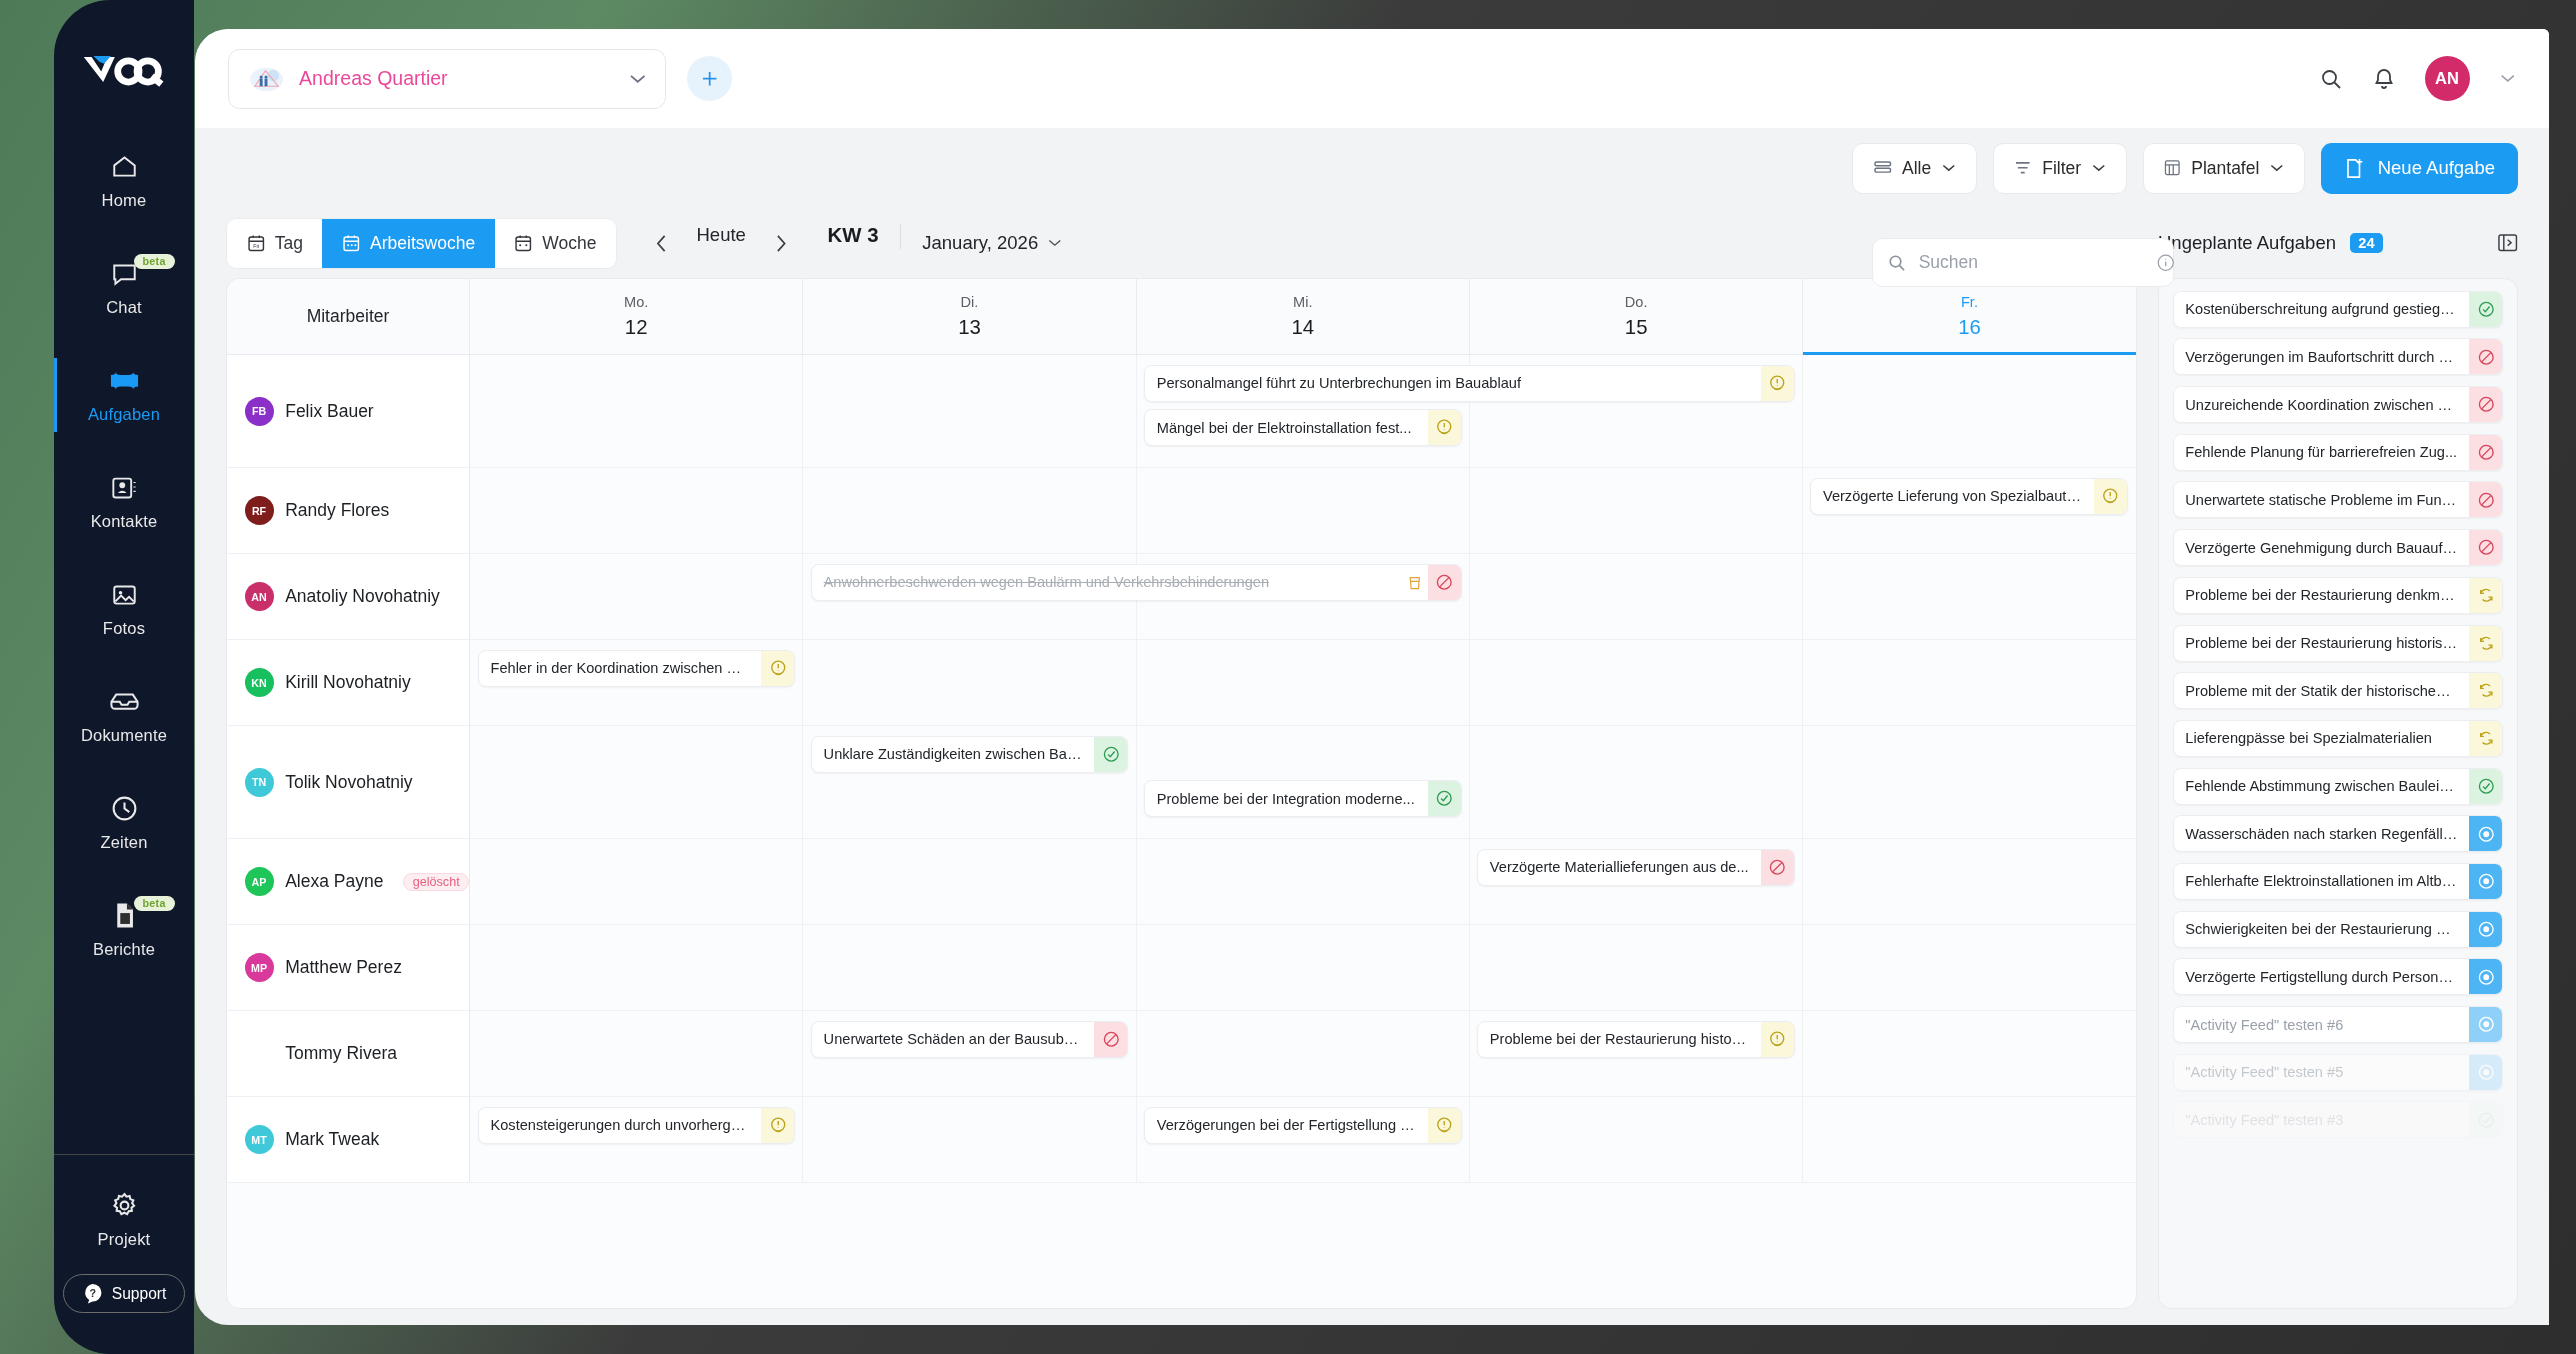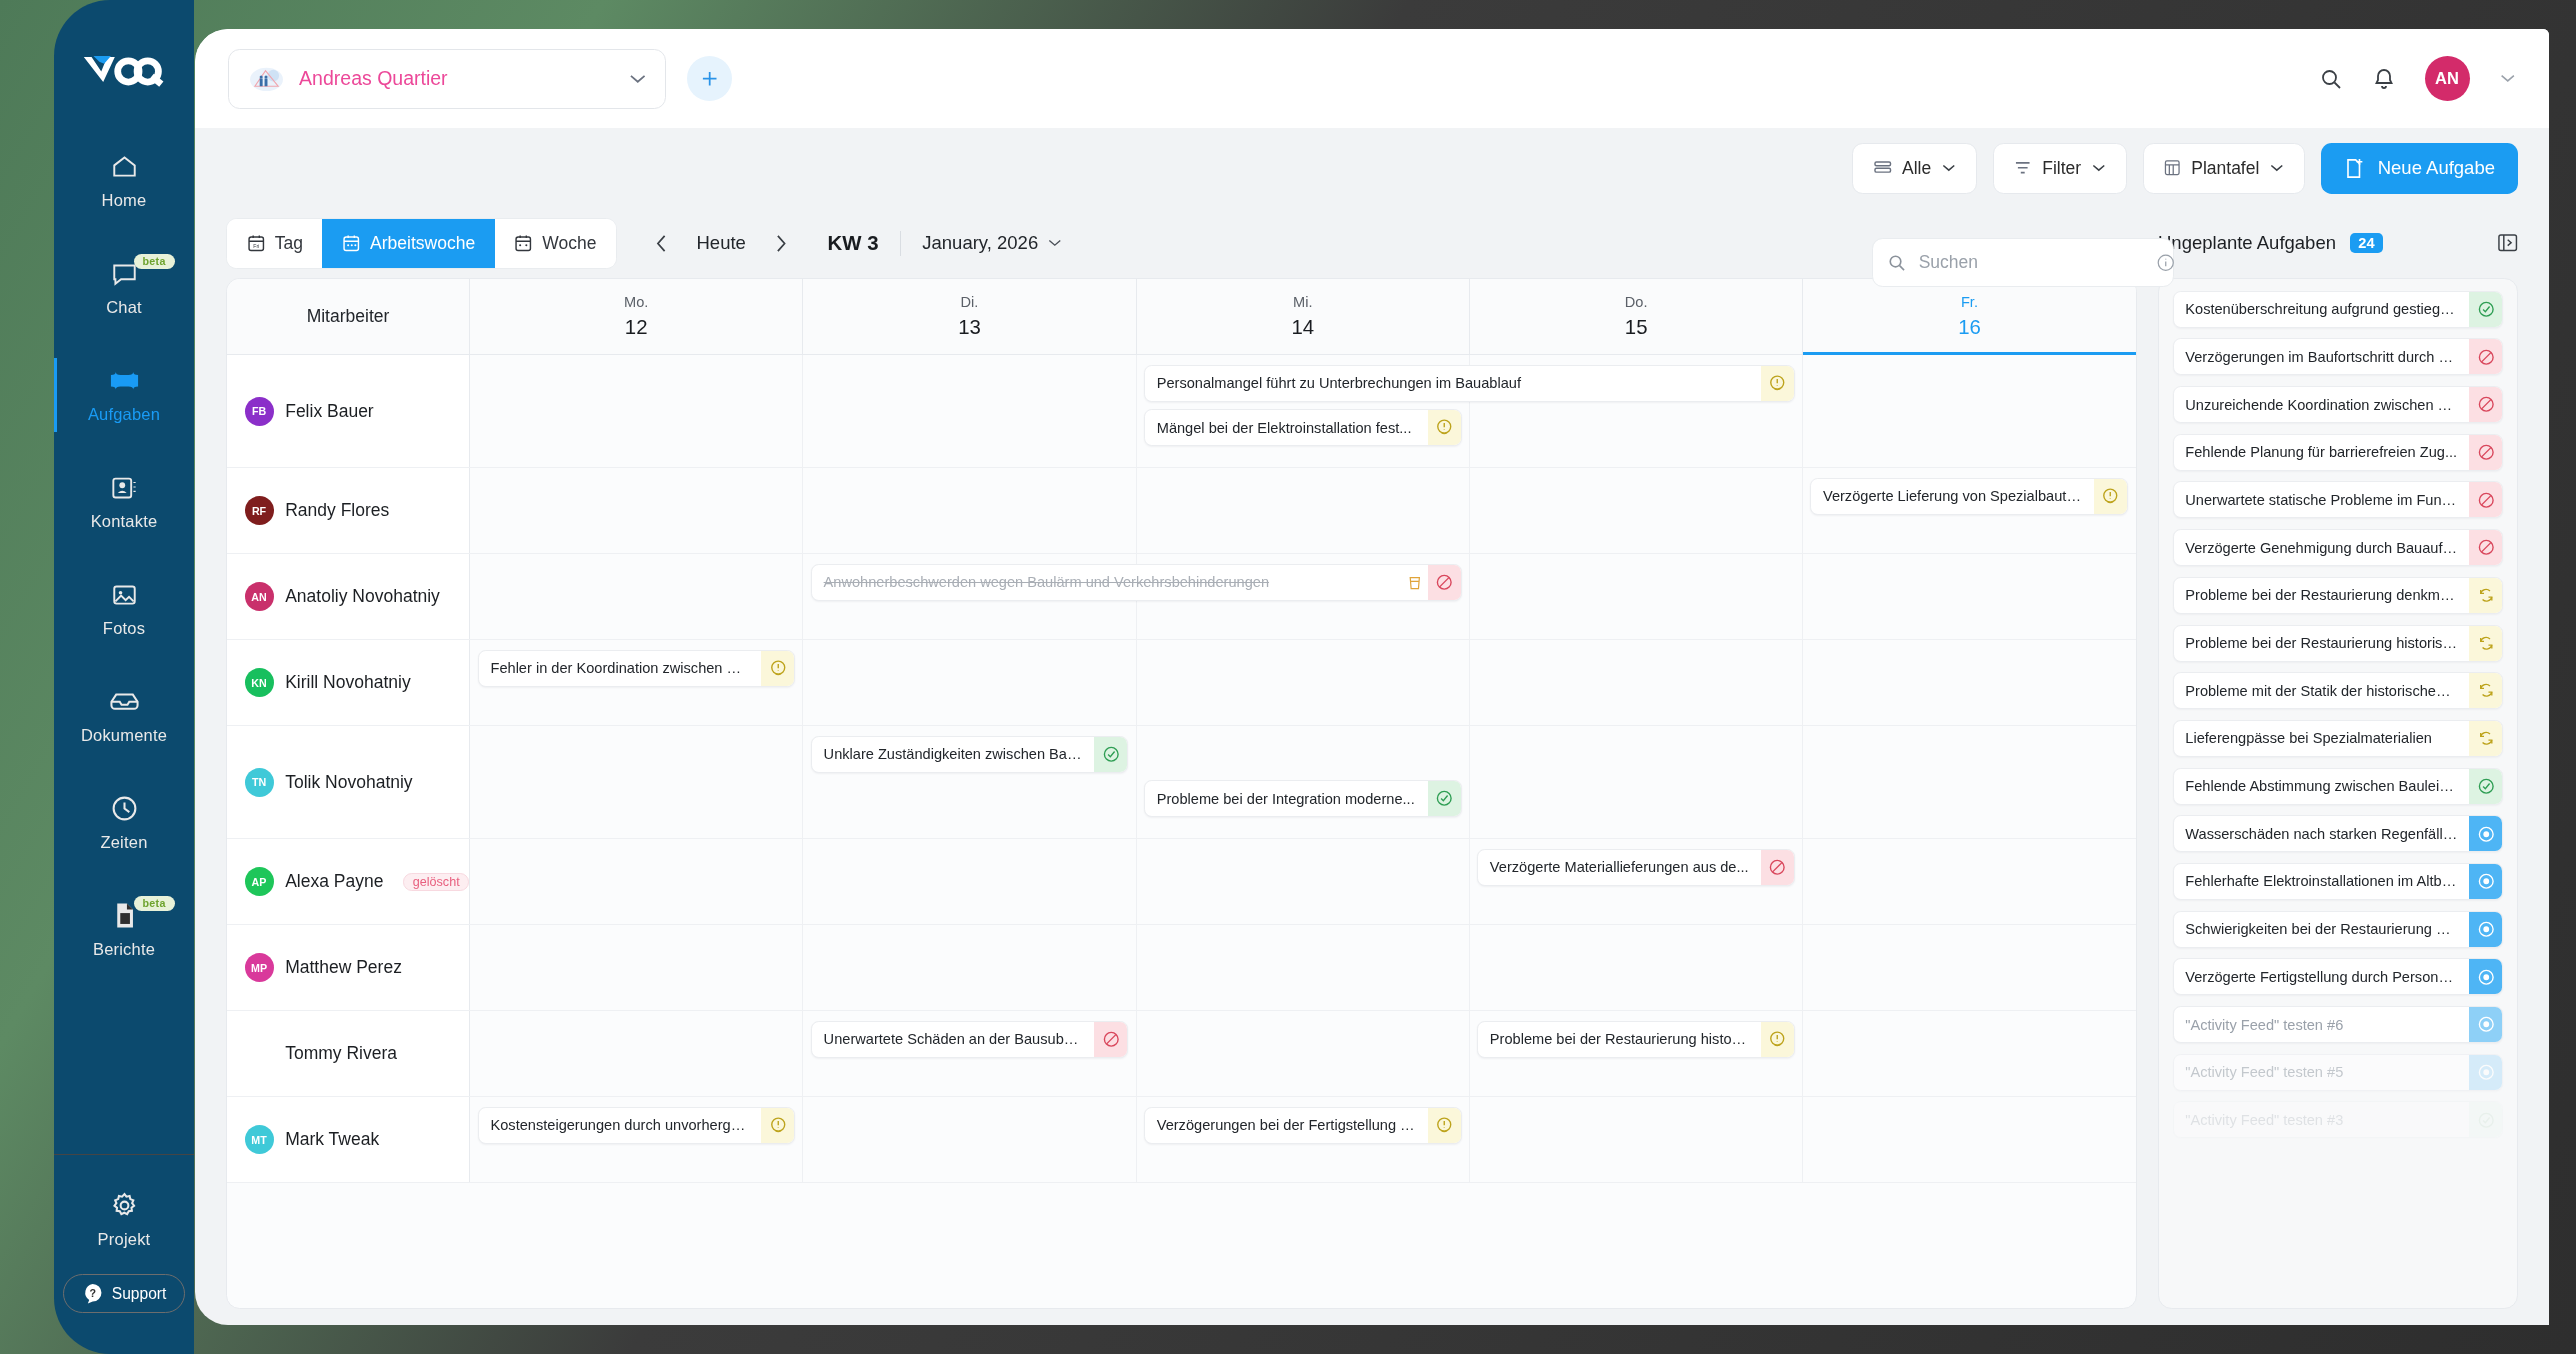--- a/index.html
+++ b/index.html
@@ -9,21 +9,21 @@
     overflow: hidden;
   }
   body {
     background: linear-gradient(120deg, #4e7a58 0%, #5d8a63 18%, #3b3b3b 42%, #2e2e2e 100%);
     position: relative;
   }
 
   
   #sidebar {
     position: absolute; left: 54px; top: 0; width: 140px; height: 1354px;
-    background: #0c4a6e;
+    background: #0f172a;
     border-top-left-radius: 56px;
     border-bottom-left-radius: 56px;
     display: flex; flex-direction: column; align-items: center;
     z-index: 5;
   }
   #logo { margin-top: 51px; margin-bottom: 39px; width: 93px; height: 37px; }
   .nav-list { display: flex; flex-direction: column; align-items: center; width: 100%; }
   .nav-item {
     width: 100%; height: 107px; display: flex; flex-direction: column;
     align-items: center; justify-content: center; position: relative;
@@ -119,21 +119,21 @@
   #seg {
     display: flex; background: #fff; border-radius: 10.7px; overflow: hidden;
     border: 1px solid #e9ecef;
   }
   .seg-btn {
     display: flex; align-items: center; gap: 9.7px;
     height: 49px; padding: 0 19.5px; font-size: 17.5px; color: #33373d; cursor: pointer;
     background: #fff;
   }
   .seg-btn.active { background: #1b9cf2; color: #fff; }
-  #nav-date { display: flex; align-items: center; gap: 5.8px; margin-left: 25px; }
+  #nav-date { display: flex; gap: 5.8px; margin-left: 25px; }
   .arrow-btn {
     width: 39px; height: 39px; display: flex; align-items: center; justify-content: center;
     cursor: pointer; color: #3a3f45;
   }
   #today-btn { font-size: 18.5px; color: #22262b; cursor: pointer; padding: 0 9.7px; }
   #kw { font-size: 20.4px; font-weight: bold; color: #191c20; margin-left: 21.4px; }
   #kw-div { width: 1px; height: 25px; background: #d9dde2; margin: 0 15.6px; }
   #month-sel { font-size: 18.5px; color: #22262b; display: flex; align-items: center; gap: 8.8px; cursor: pointer; }
   #search-box {
     display: flex; align-items: center; gap: 12.6px;

